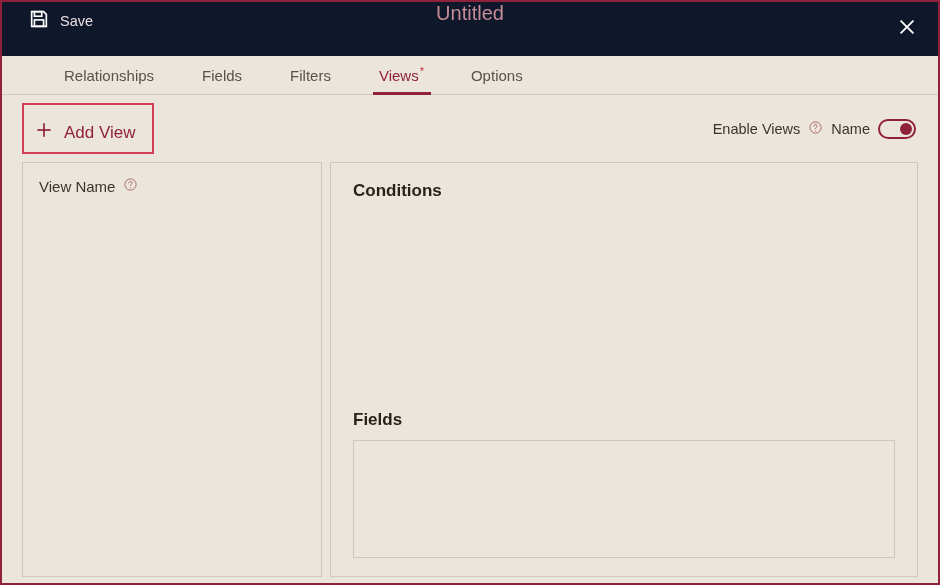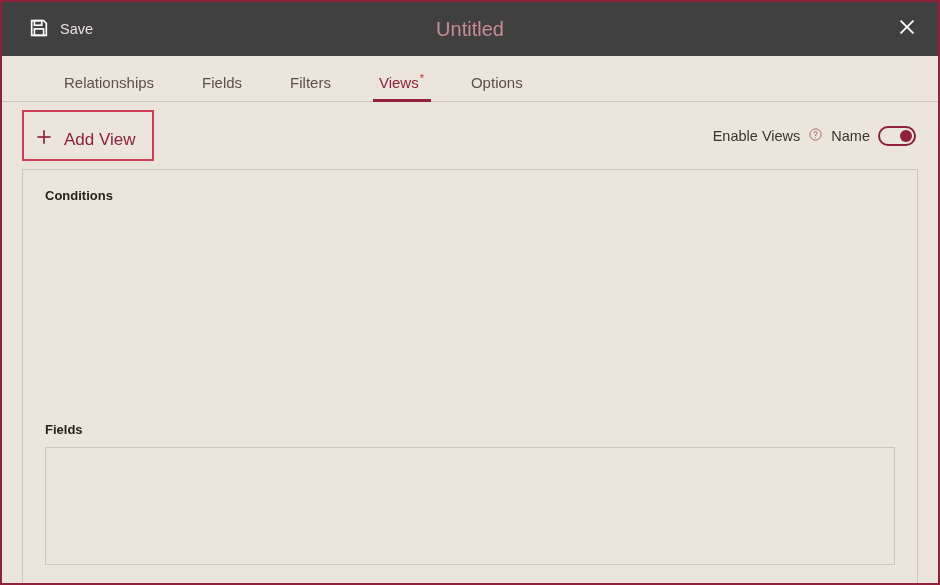--- a/index.html
+++ b/index.html
@@ -1,27 +1,27 @@
 <!DOCTYPE html>
 <html><head>
 <meta charset="utf-8">
 <style>
   * { box-sizing: border-box; margin: 0; padding: 0; font-family: "Segoe UI", Arial, sans-serif; }
   body { width: 940px; height: 585px; background: #ece5db; overflow: hidden; position: relative; border: 2px solid #8f223a; }
 
   
-  .header { background: #404040; height: 54px; display: flex; align-items: center; color: #fff; position: relative; padding-left: 14px; }
+  .header { background: #0f172a; height: 54px; display: flex; align-items: flex-start; color: #fff; position: relative; padding-left: 14px; }
   .header .hbtn { display: flex; align-items: center; gap: 10px; padding: 6px 12px; cursor: pointer; font-size: 14.5px; color: #eadfe2; }
   .header .hbtn svg { width: 22px; height: 22px; fill: none; stroke: #fff; }
   .header .title { position: absolute; left: 0; right: 0; text-align: center; font-size: 20px; color: #c68b97; pointer-events: none; }
   .header .close { position: absolute; right: 20px; top: 14px; cursor: pointer; }
   .header .close svg { width: 22px; height: 22px; stroke: #fff; stroke-width: 2; }
 
   
-  .tabs { display: flex; align-items: flex-end; height: 46px; padding-left: 60px; gap: 44px; border-bottom: 1px solid #cfc7bd; }
+  .tabs { display: flex; align-items: flex-end; height: 39px; padding-left: 60px; gap: 44px; border-bottom: 1px solid #cfc7bd; }
   .tab { font-size: 15px; color: #5a5149; padding: 10px 2px 10px 2px; cursor: pointer; position: relative; }
   .tab.active { color: #8f223a; font-weight: 400; }
   .tab.active::after { content: ""; position: absolute; left: -4px; right: -6px; bottom: -1px; height: 3px; background: #8f223a; }
   .tab .asterisk { color: #c23030; font-size: 11px; position: relative; top: -6px; left: 1px; }
 
   
   .actionbar { display: flex; align-items: center; justify-content: space-between; padding: 8px 22px 8px 20px; }
   .add-view-btn { display: flex; align-items: center; gap: 10px; border: 2px solid #ce3e57; color: #8f223a; background: #ece5db; font-size: 17px; padding: 15px 16px 7px 10px; cursor: pointer; }
   .add-view-btn svg { width: 20px; height: 20px; stroke: #8f223a; stroke-width: 2; }
   .enable-views { display: flex; align-items: center; gap: 8px; font-size: 14.5px; color: #3b352f; }
@@ -29,21 +29,21 @@
   .toggle { width: 38px; height: 20px; border: 2px solid #8f223a; border-radius: 12px; position: relative; cursor: pointer; }
   .toggle .knob { width: 12px; height: 12px; background: #8f223a; border-radius: 50%; position: absolute; right: 2px; top: 2px; }
 
   
   .panels { display: flex; gap: 8px; padding: 0 20px 18px 20px; height: calc(100% - 54px - 42px - 52px); }
   .panel { border: 1px solid #cfc7bd; background: #ece5db; }
   .panel-left { width: 300px; padding: 14px 16px; }
   .panel-right { flex: 1; padding: 18px 22px; display: flex; flex-direction: column; }
   .panel-left .colheader { display: flex; align-items: center; gap: 8px; font-size: 15px; color: #3b352f; }
   .panel-left .colheader .help svg { width: 15px; height: 15px; stroke: #a6645f; fill: none; stroke-width: 1.5; }
-  .panel-right h3 { font-size: 13px; font-weight: 600; color: #28221b; margin-bottom: 6px; }
+  .panel-right h3 { font-size: 17px; font-weight: 600; color: #28221b; margin-bottom: 6px; }
   .panel-right .conditions-area { flex: 1; min-height: 160px; }
   .panel-right .fields-section { margin-top: 4px; }
   .panel-right .fields-box { border: 1px solid #cfc7bd; height: 118px; margin-top: 10px; }
 </style>
 </head>
 <body>
 
 <div class="header">
   <div class="hbtn">
     <span>
@@ -95,20 +95,32 @@
         </svg>
     </span>
     <span>Name</span>
     <div class="toggle">
       <div class="knob"></div>
     </div>
   </div>
 </div>
 
 <div class="panels">
+  <div class="panel panel-left">
+    <div class="colheader">
+      <span>View Name</span>
+      <span class="help">
+        <svg viewBox="0 0 24 24">
+            <circle cx="12" cy="12" r="9"></circle>
+            <path d="M9.5 9.5a2.5 2.5 0 1 1 3.5 2.3c-.9.4-1 1-1 1.7" stroke-linecap="round"></path>
+            <circle cx="12" cy="17" r="0.8" fill="#a6645f" stroke="none"></circle>
+          </svg>
+      </span>
+    </div>
+  </div>
 
   <div class="panel panel-right">
     <h3>Conditions</h3>
     <div class="conditions-area"></div>
     <div class="fields-section">
       <h3>Fields</h3>
       <div class="fields-box"></div>
     </div>
   </div>
 </div>

